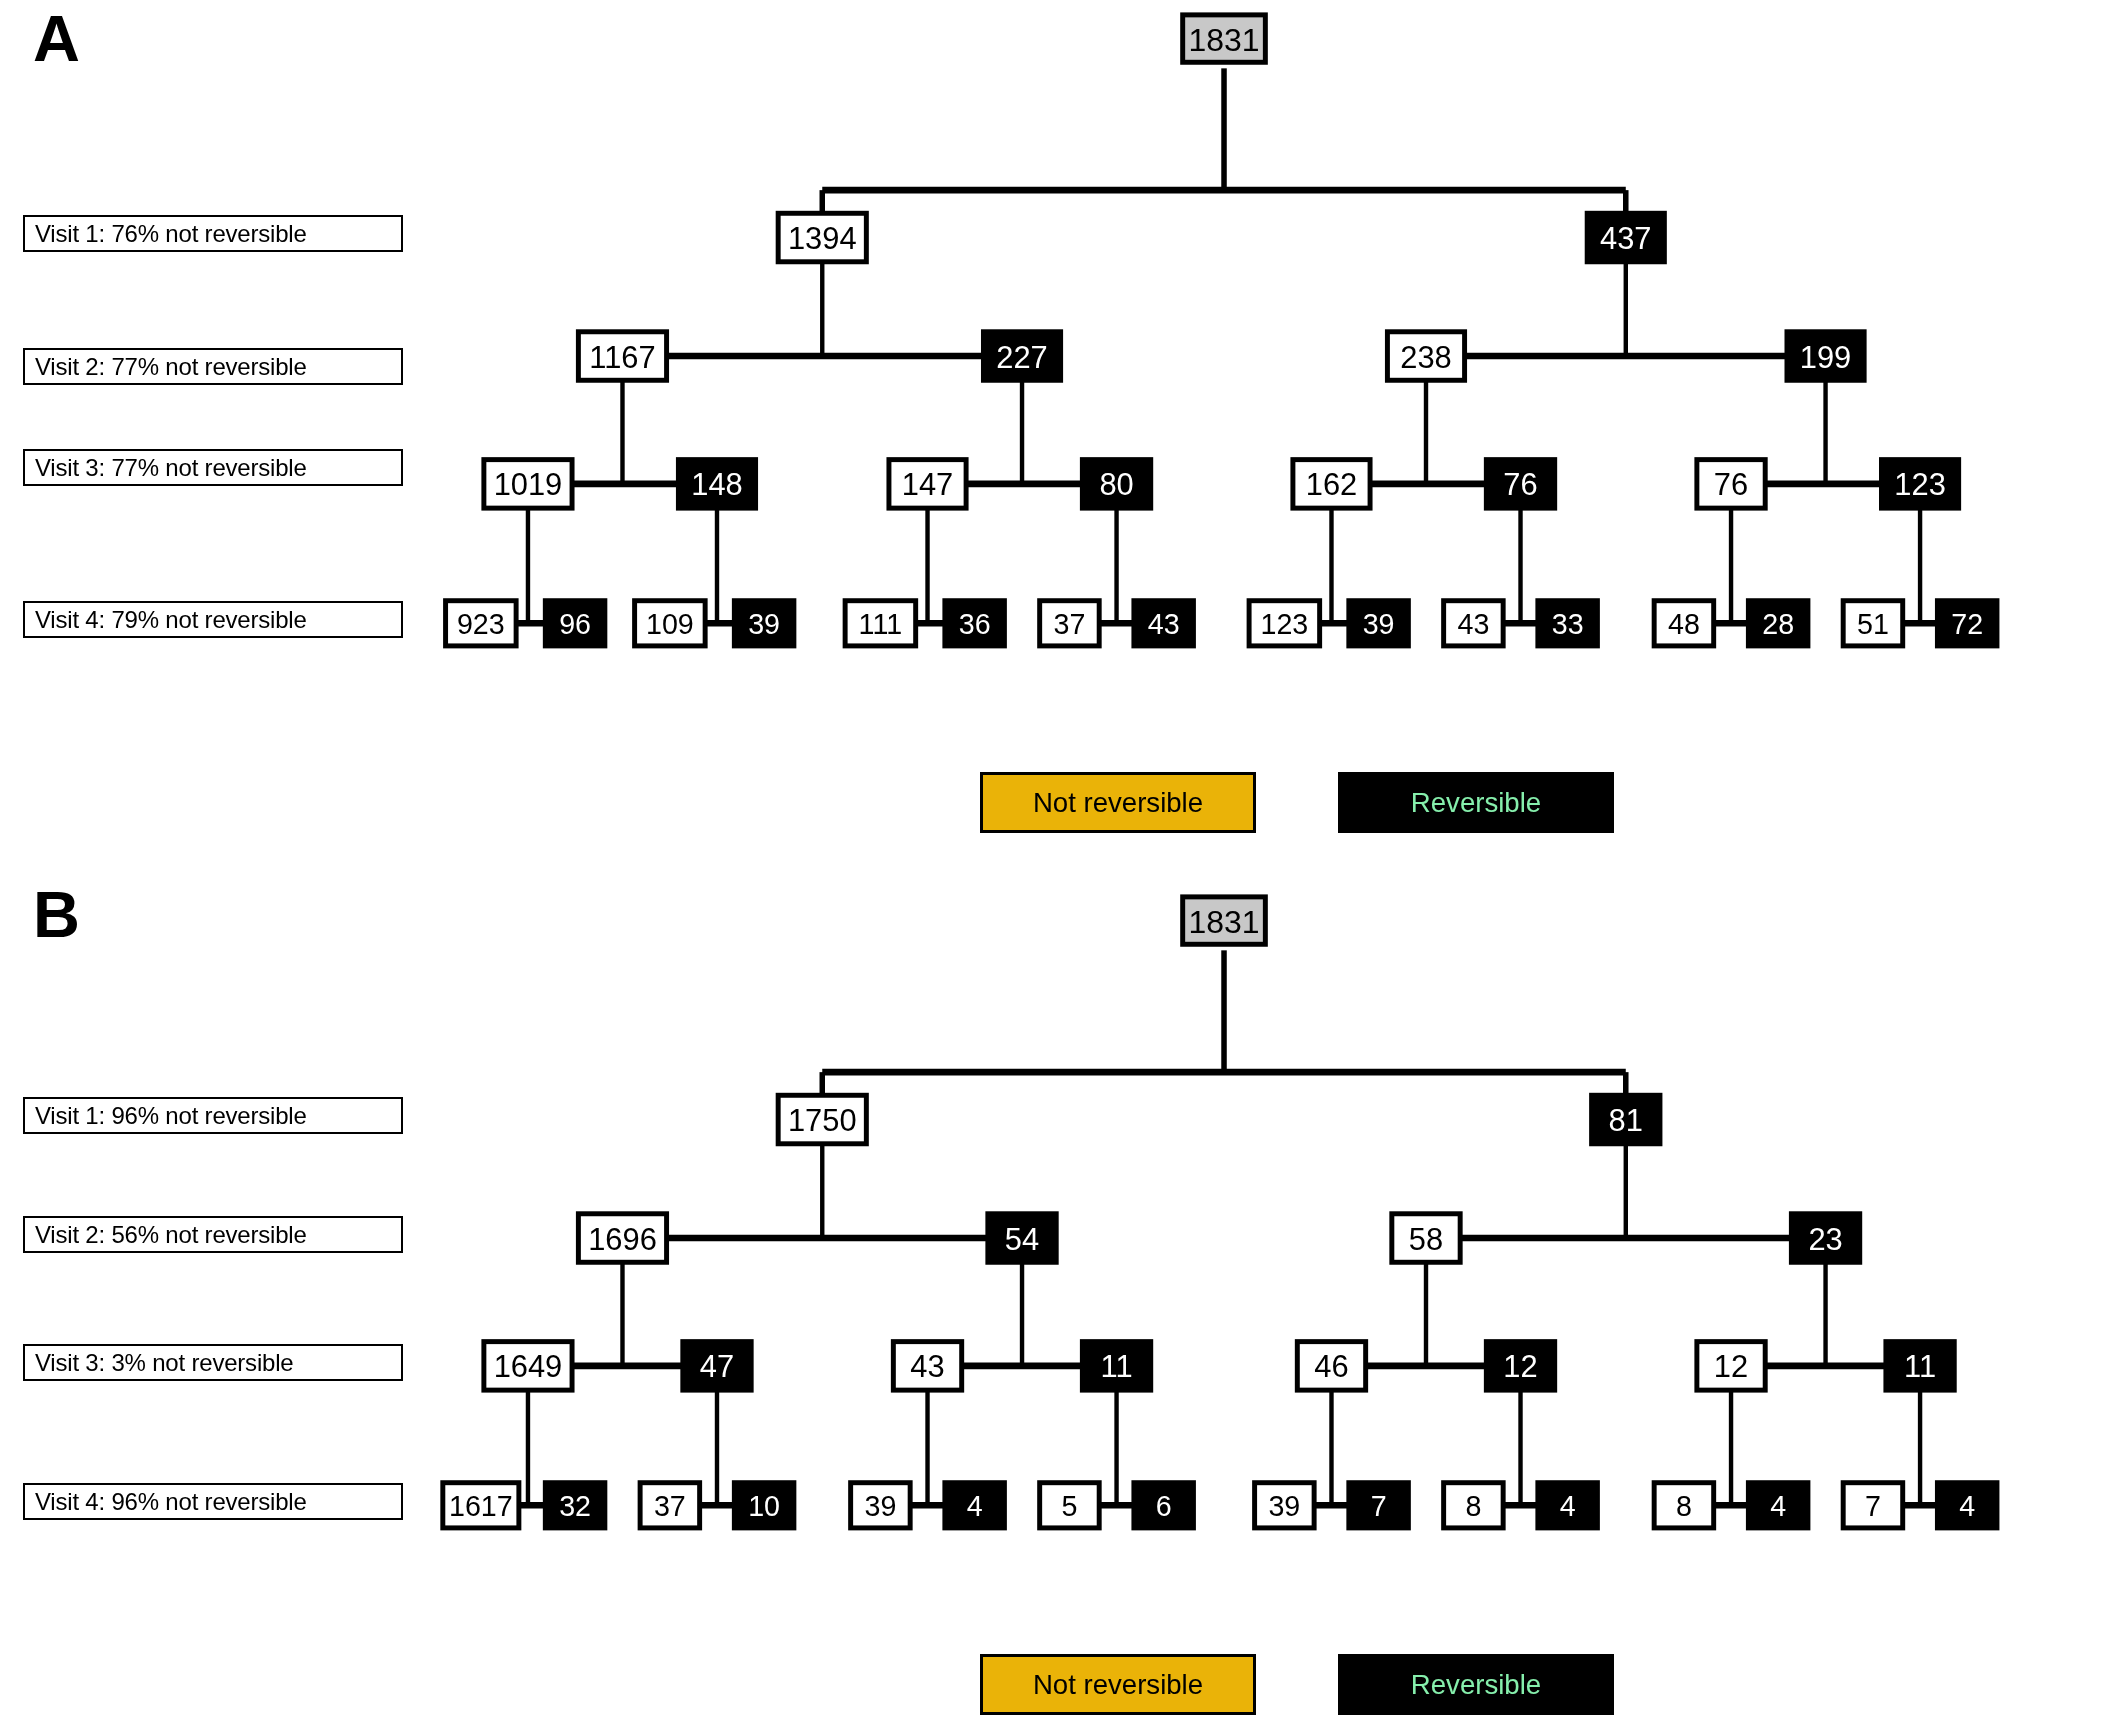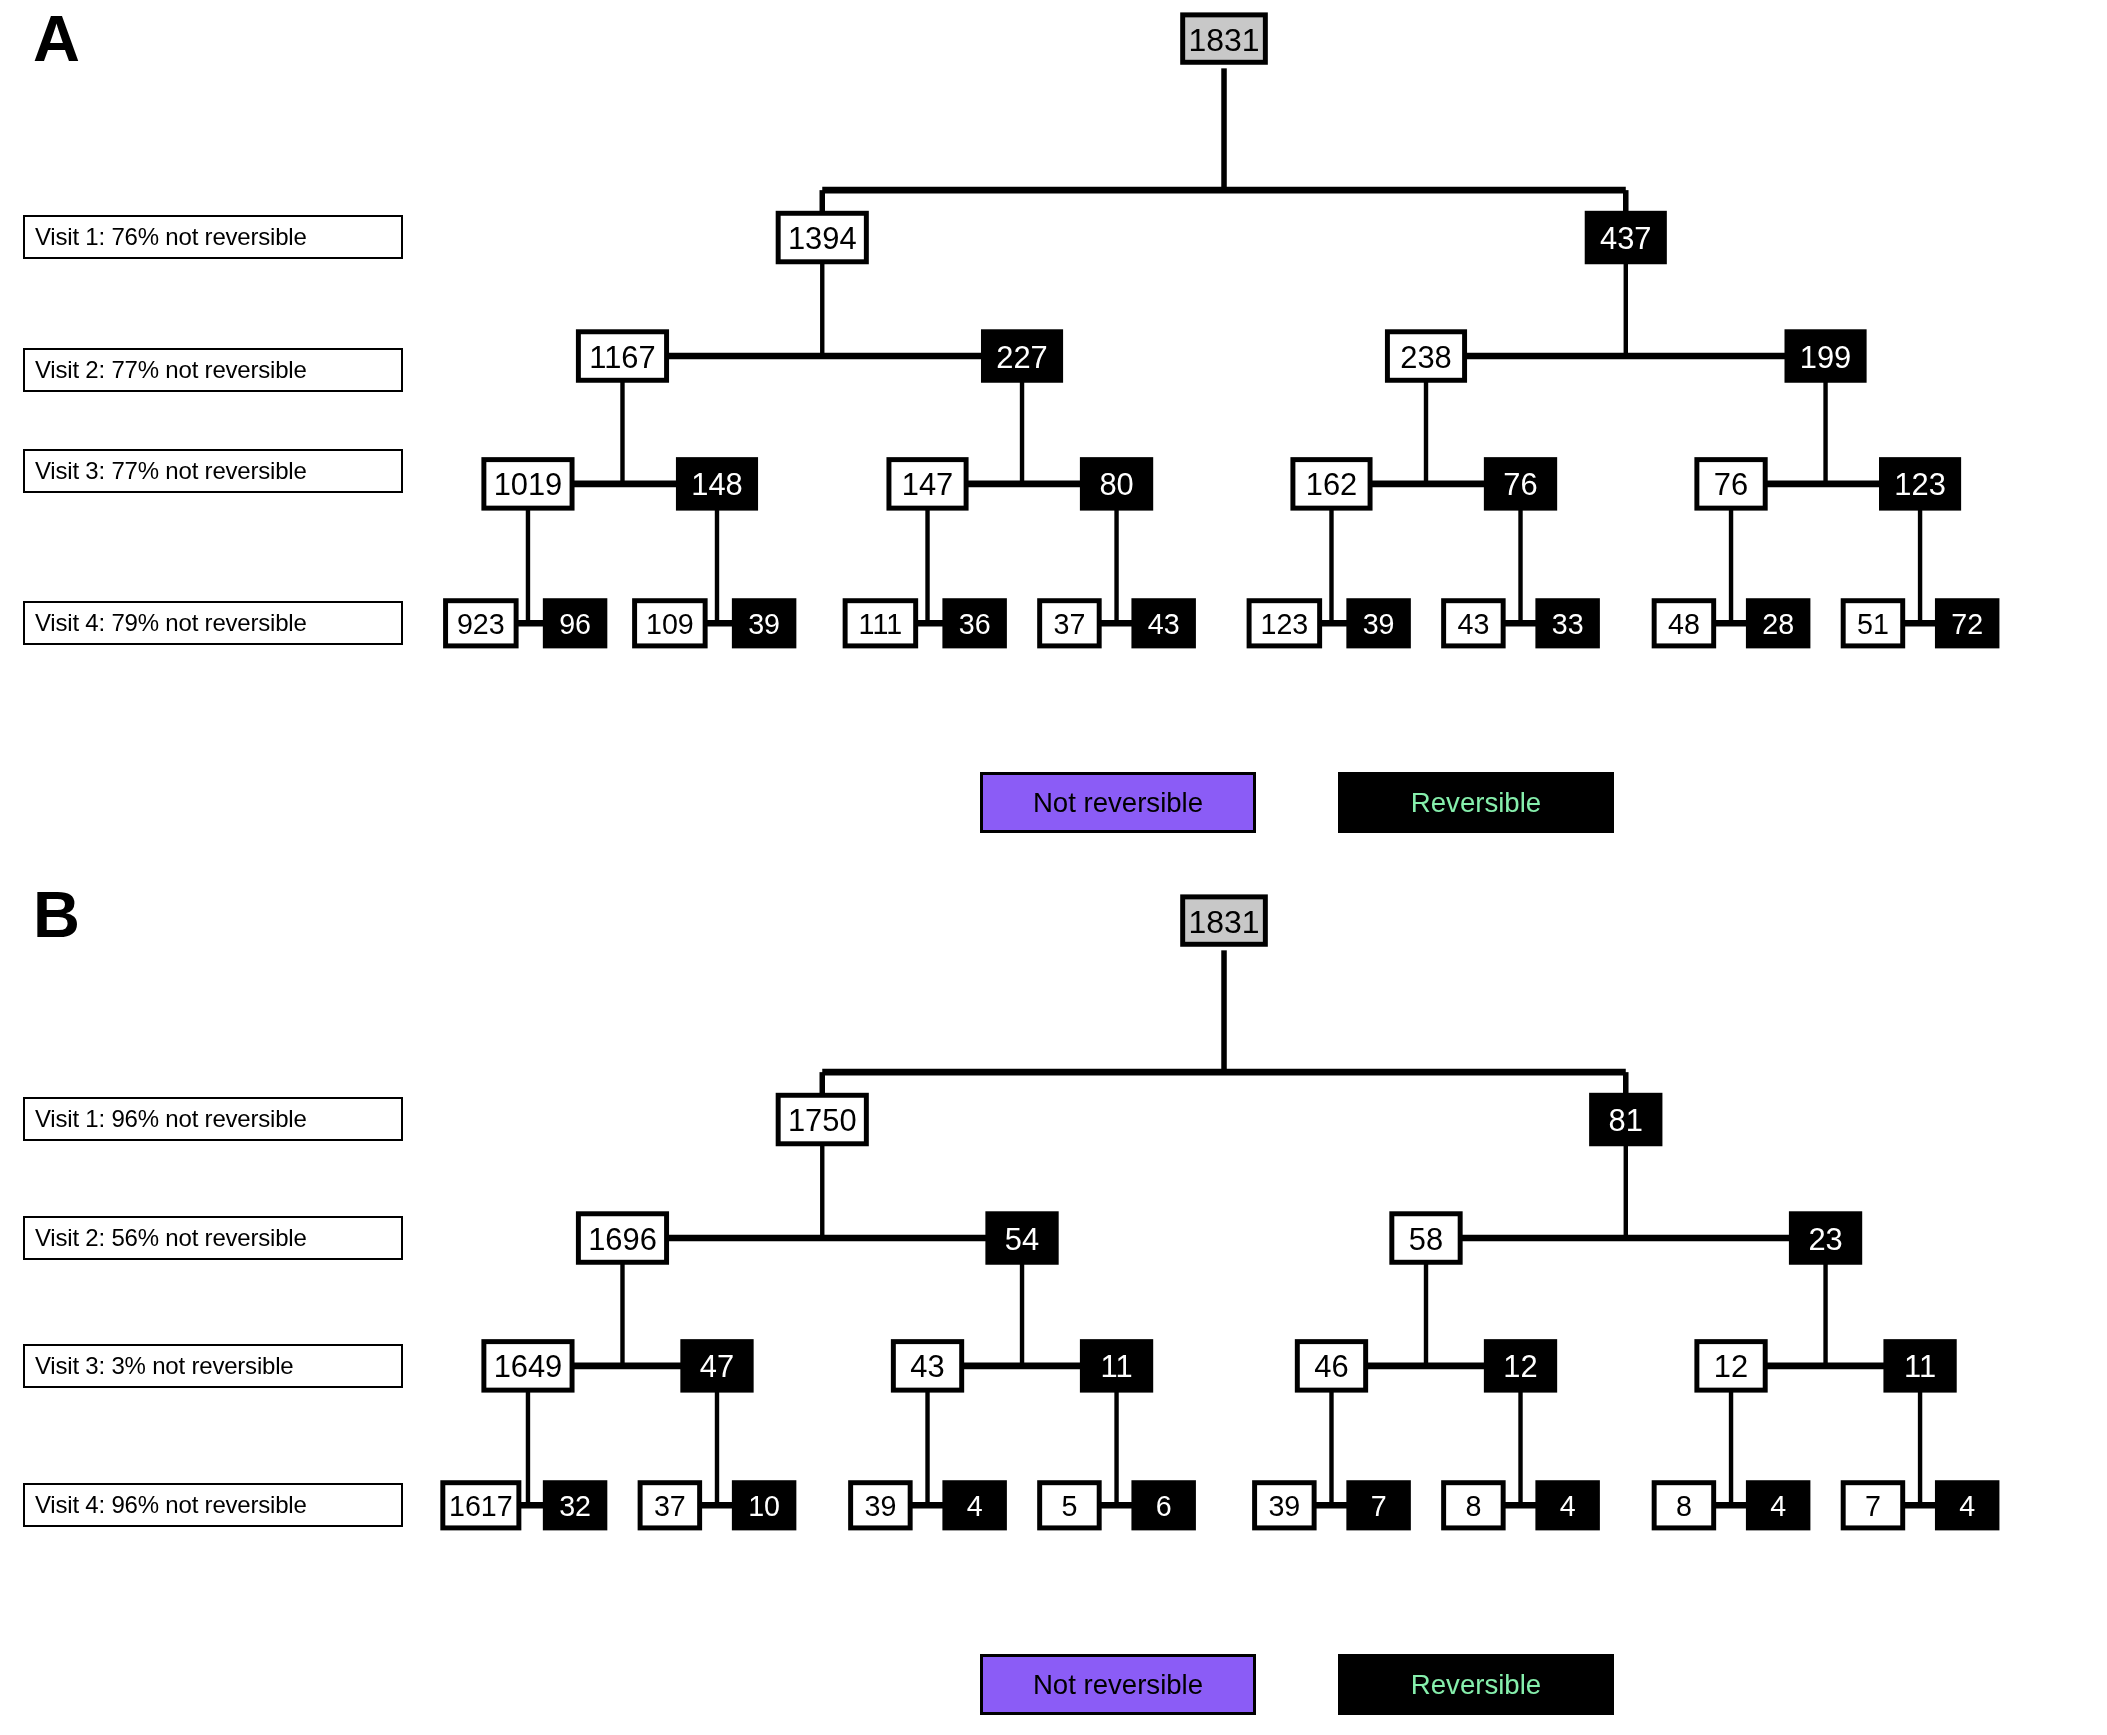--- a/index.html
+++ b/index.html
@@ -38,21 +38,21 @@
     position: absolute;
     left: 0;
     top: 0;
     width: 430px;
     height: 100%;
   }
   .visit-label {
     position: absolute;
     left: 23px;
     width: 380px;
-    height: 44px;
+    height: 37px;
     box-sizing: border-box;
     border: 2.2px solid #000;
     background: #fff;
     display: flex;
     align-items: center;
     padding-left: 10px;
     font-size: 24px;
     color: #000;
     white-space: nowrap;
     letter-spacing: -0.2px;
@@ -74,21 +74,21 @@
     box-sizing: border-box;
     height: 61px;
     display: flex;
     align-items: center;
     justify-content: center;
     font-size: 27.6px;
     padding: 0 19px;
     border: 3.3px solid #000;
   }
   .legend-chip.light {
-    background: #8b5cf6;
+    background: #eab308;
     color: #000000;
     min-width: 276px;
   }
   .legend-chip.dark {
     background: #000000;
     color: #86efac;
     min-width: 276px;
   }
 </style>
 </head>

